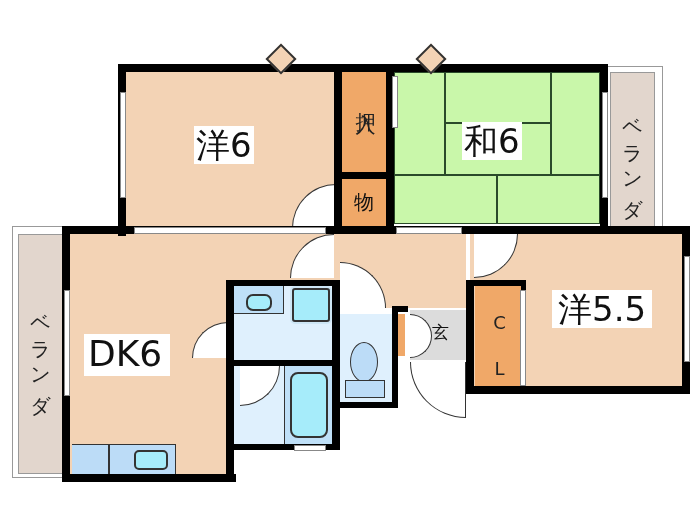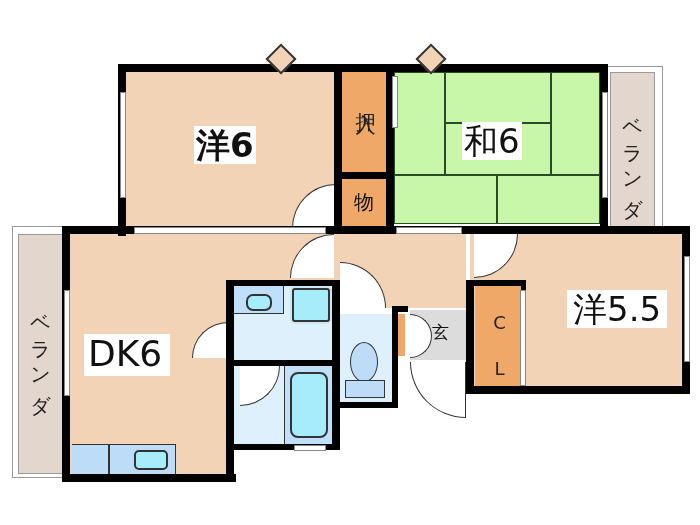--- a/index.html
+++ b/index.html
@@ -112,23 +112,23 @@
 <div class="window" style="left:602px;top:92px;width:4px;height:104px;"></div>
 <div class="window" style="left:396px;top:227px;width:64px;height:5px;"></div>
 <div class="window" style="left:64px;top:290px;width:4px;height:104px;"></div>
 <div class="window" style="left:684px;top:256px;width:4px;height:104px;"></div>
 <div class="window" style="left:520px;top:290px;width:4px;height:94px;"></div>
 <div class="window" style="left:294px;top:445px;width:30px;height:4px;"></div>
 
 <div class="hood" style="left:270px;top:48px;"></div>
 <div class="hood" style="left:420px;top:48px;"></div>
 
-<div class="label" style="left:194px;top:126px;font-size:34px;padding:2px 2px;font-weight:bold;">洋6</div>
+<div class="label" style="left:194px;top:126px;font-size:34px;padding:2px 2px;">洋6</div>
 <div class="label" style="left:462px;top:122px;font-size:34px;padding:2px 2px;">和6</div>
-<div class="label" style="left:552px;top:290px;font-size:34px;padding:2px 6px;margin-left:15px;">洋5.5</div>
+<div class="label" style="left:552px;top:290px;font-size:34px;padding:2px 6px;">洋5.5</div>
 <div class="label" style="left:84px;top:334px;font-size:36px;padding:2px 8px 4px 4px;">DK6</div>
 
 <div class="vlabel" style="left:353px;top:96px;font-size:20px;letter-spacing:2px;">押入</div>
 <div class="label" style="left:354px;top:192px;font-size:20px;background:transparent;">物</div>
 <div class="vlabel" style="left:489px;top:312px;font-size:18px;letter-spacing:2px;writing-mode:vertical-lr;text-orientation:upright;">C L</div>
 <div class="label" style="left:432px;top:324px;font-size:17px;background:transparent;">玄</div>
 <div class="vlabel" style="left:620px;top:104px;">ベランダ</div>
 <div class="vlabel" style="left:28px;top:300px;">ベランダ</div>
 
 </body></html>

